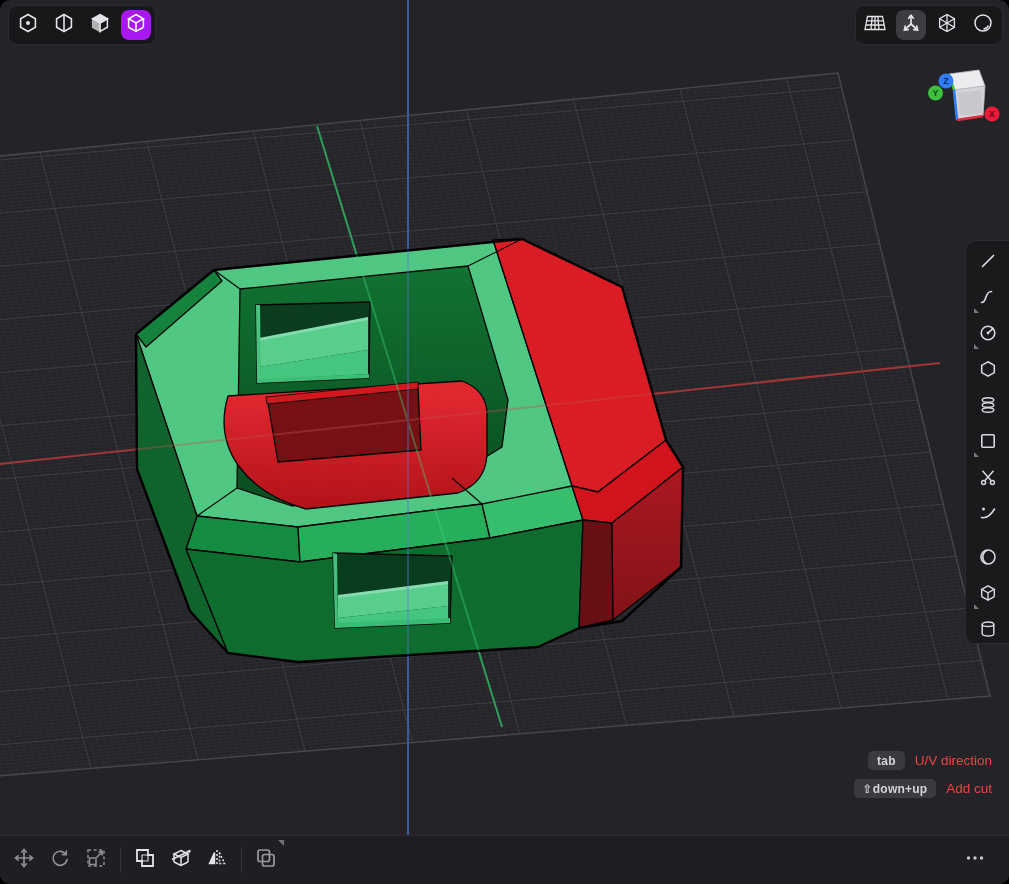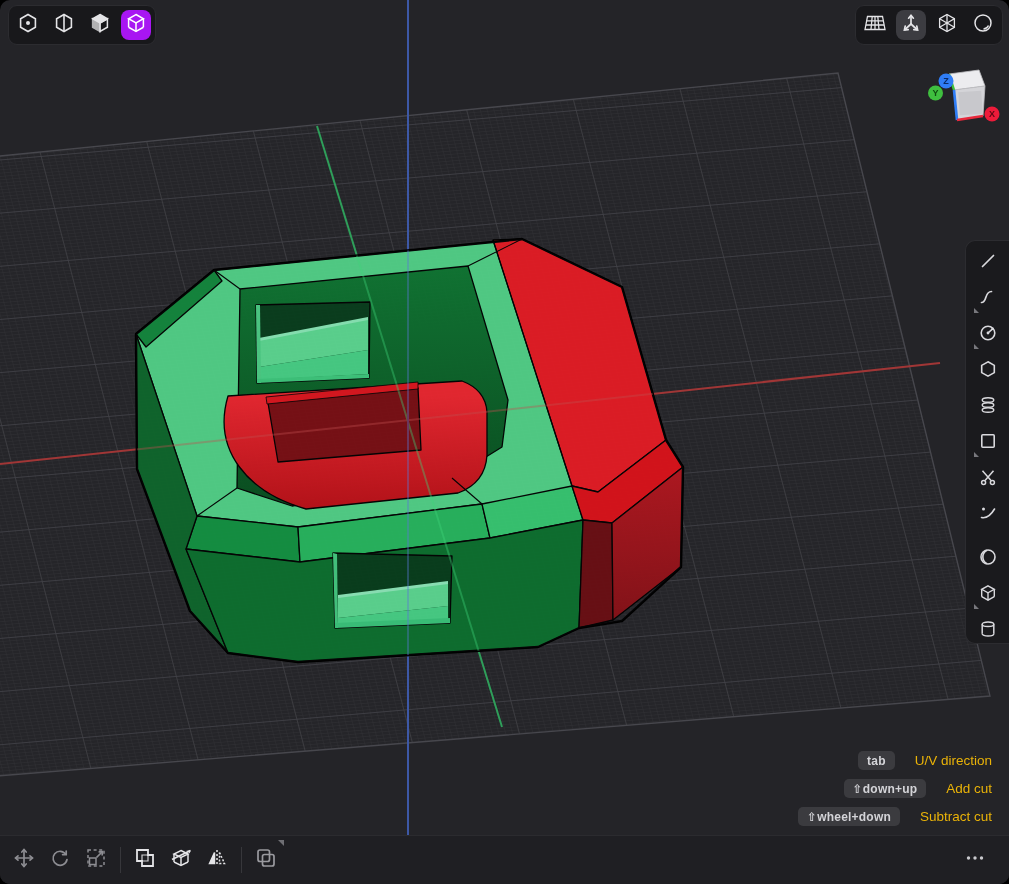--- a/index.html
+++ b/index.html
@@ -20,23 +20,23 @@
   .side-divider{width:30px;height:1px;background:#313135;margin:4px 0;}
   
   .bottombar{position:absolute;left:0;bottom:0;width:1009px;height:48px;background:#1f1f23;border-top:1px solid #2b2b2f;display:flex;align-items:center;}
   .bb-group{display:flex;align-items:center;gap:8px;padding:0 10px;}
   .bb-divider{width:1px;height:26px;background:#37373b;}
   .bb-btn{width:28px;height:28px;display:flex;align-items:center;justify-content:center;position:relative;}
   .bb-btn .corner-tr{position:absolute;right:-4px;top:-6px;width:0;height:0;border-right:6px solid #6f6f74;border-bottom:6px solid transparent;}
   .bb-more{margin-left:auto;padding-right:22px;}
   
   .hints{position:absolute;right:17px;top:750px;display:flex;flex-direction:column;gap:7px;align-items:flex-end;}
-  .hint-row{display:flex;align-items:center;gap:20px;height:21px;}
+  .hint-row{display:flex;align-items:center;gap:10px;height:21px;}
   .kbd{background:#3b3b3f;color:#d4d4d8;font-weight:bold;font-size:12px;padding:2.5px 9px;border-radius:5px;letter-spacing:.2px;}
-  .hint-label{color:#eab308;font-size:13.5px;}
+  .hint-label{color:#ef4444;font-size:13.5px;}
   .viewcube{position:absolute;right:6px;top:60px;}
 </style>
 </head>
 <body>
 
 <div class="window">
 
   <div class="canvas">
     <svg class="scene" width="1009" height="836" viewBox="0 0 1009 836">
       <defs>
@@ -158,24 +158,20 @@
 
     <div class="hints">
       <div class="hint-row">
         <span class="kbd">tab</span>
         <span class="hint-label">U/V direction</span>
       </div>
       <div class="hint-row">
         <span class="kbd">⇧down+up</span>
         <span class="hint-label">Add cut</span>
       </div>
-      <div class="hint-row">
-        <span class="kbd">⇧wheel+down</span>
-        <span class="hint-label">Subtract cut</span>
-      </div>
     </div>
   </div>
 
   <div class="panel tl-panel">
     <div class="iconbtn">
       <span>
         <svg width="24" height="24" viewBox="0 0 24 24" fill="none" stroke="#e4e4e7" stroke-width="1.6">
           <polygon points="12,3.5 19.4,7.75 19.4,16.25 12,20.5 4.6,16.25 4.6,7.75"></polygon>
           <circle cx="12" cy="12" r="2" fill="#e4e4e7" stroke="none"></circle>
         </svg>

